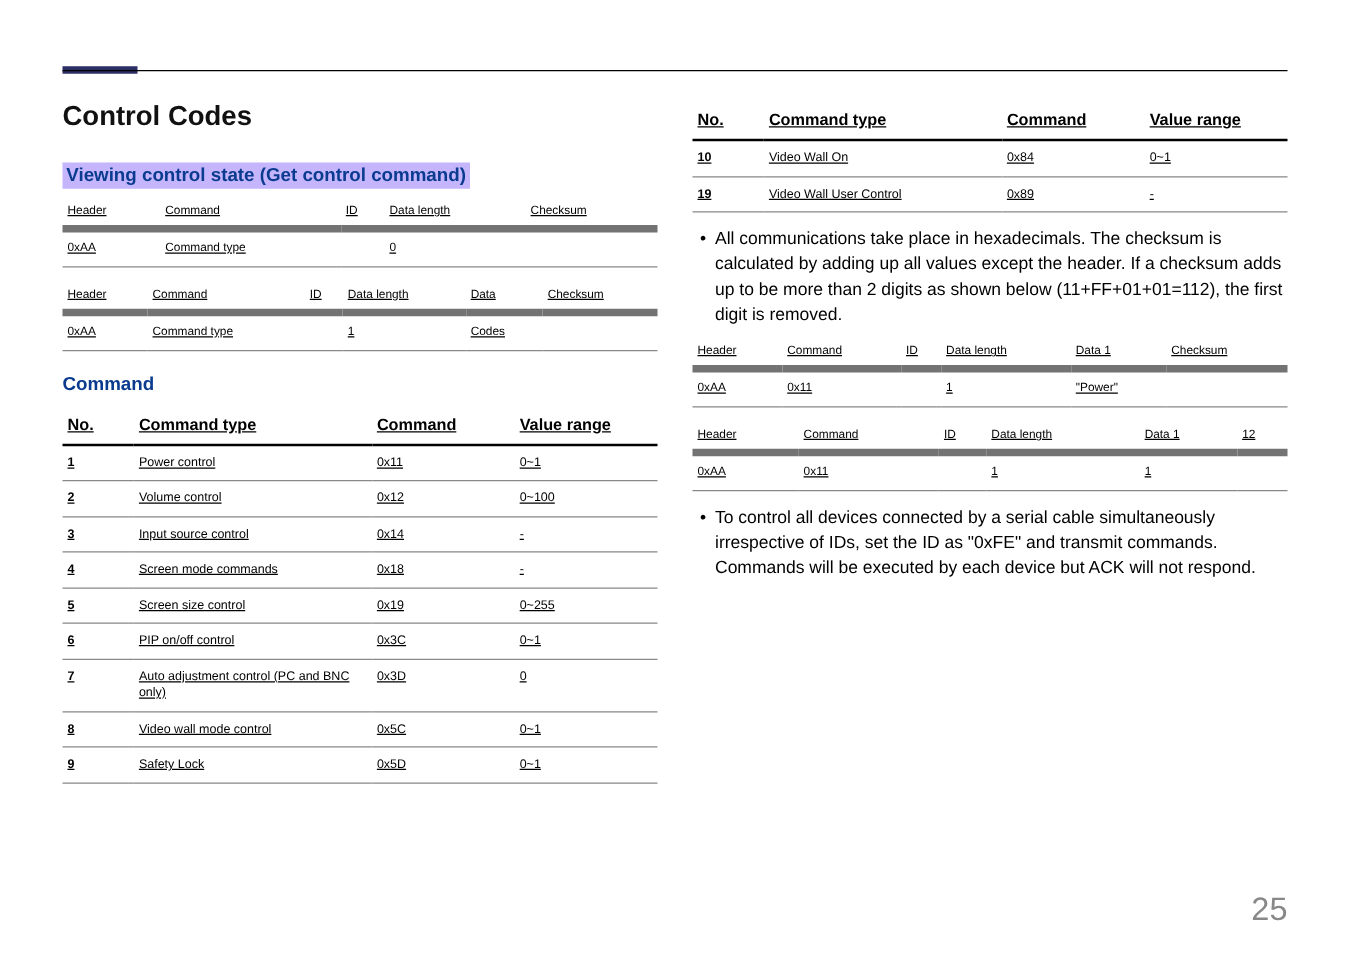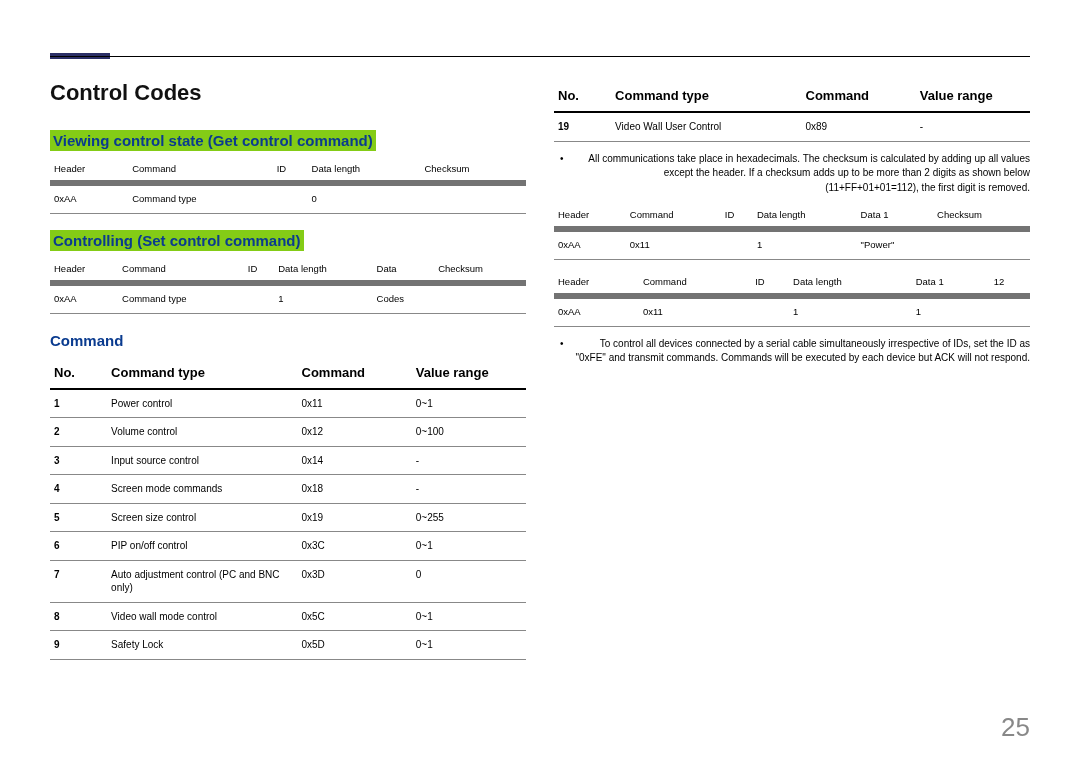--- a/index.html
+++ b/index.html
@@ -40,33 +40,34 @@
     font-size: 22px;
     font-weight: bold;
     margin-bottom: 18px;
     color: #111;
   }
   .sect-title {
     display: inline-block;
     font-size: 15px;
     font-weight: bold;
     color: #0a3b8f;
-    background: #84cc16;
+    background: #c4b5fd;
     padding: 2px 3px;
     margin: 6px 0 6px 0;
   }
   .sect-title.plain {
     background: transparent;
     padding-left: 0;
   }
   table {
     width: 100%;
     border-collapse: collapse;
     font-size: 10px;
     margin-bottom: 10px;
+    text-decoration: underline;
   }
   table th {
     text-align: left;
     font-weight: normal;
     padding: 6px 4px;
     border-bottom: 6px solid #737373;
   }
   table td {
     padding: 7px 4px;
     border-bottom: 1px solid #888;
@@ -75,24 +76,23 @@
   }
   .cmd-head th {
     font-size: 13px;
     font-weight: bold;
     border-bottom: 2px solid #000;
     padding: 8px 4px;
   }
   .cmd-table td:first-child { font-weight: bold; }
   ul.notes {
     list-style: none;
-    font-size: 10px;
+    font-size: 14px;
     line-height: 1.45;
     margin: 4px 0 8px 0;
-    text-align: right;
   }
   ul.notes li {
     position: relative;
     padding-left: 18px;
     margin-bottom: 4px;
   }
   ul.notes li::before {
     content: "•";
     position: absolute;
     left: 6px;
@@ -141,21 +141,20 @@
             <tr>
           <td>0xAA</td>
           <td>Command type</td>
           <td></td>
           <td>0</td>
           <td></td>
         </tr>
           </tbody>
       </table>
 
-      <div class="sect-title">Controlling (Set control command)</div>
       <table class="small-table">
         <thead>
             <tr>
           <th>Header</th>
           <th>Command</th>
           <th>ID</th>
           <th>Data length</th>
           <th>Data</th>
           <th>Checksum</th>
         </tr>
@@ -248,20 +247,26 @@
         <thead class="cmd-head">
             <tr>
           <th style="width:12%">No.</th>
           <th style="width:40%">Command type</th>
           <th style="width:24%">Command</th>
           <th style="width:24%">Value range</th>
         </tr>
           </thead>
         <tbody id="cmd-right-body">
             <tr>
+              <td>10</td>
+              <td>Video Wall On</td>
+              <td>0x84</td>
+              <td>0~1</td>
+            </tr>
+            <tr>
               <td>19</td>
               <td>Video Wall User Control</td>
               <td>0x89</td>
               <td>-</td>
             </tr>
           </tbody>
       </table>
 
       <ul class="notes">
         <li>All communications take place in hexadecimals. The checksum is calculated by adding up all values except the header. If a checksum adds up to be more than 2 digits as shown below (11+FF+01+01=112), the first digit is removed.</li>

